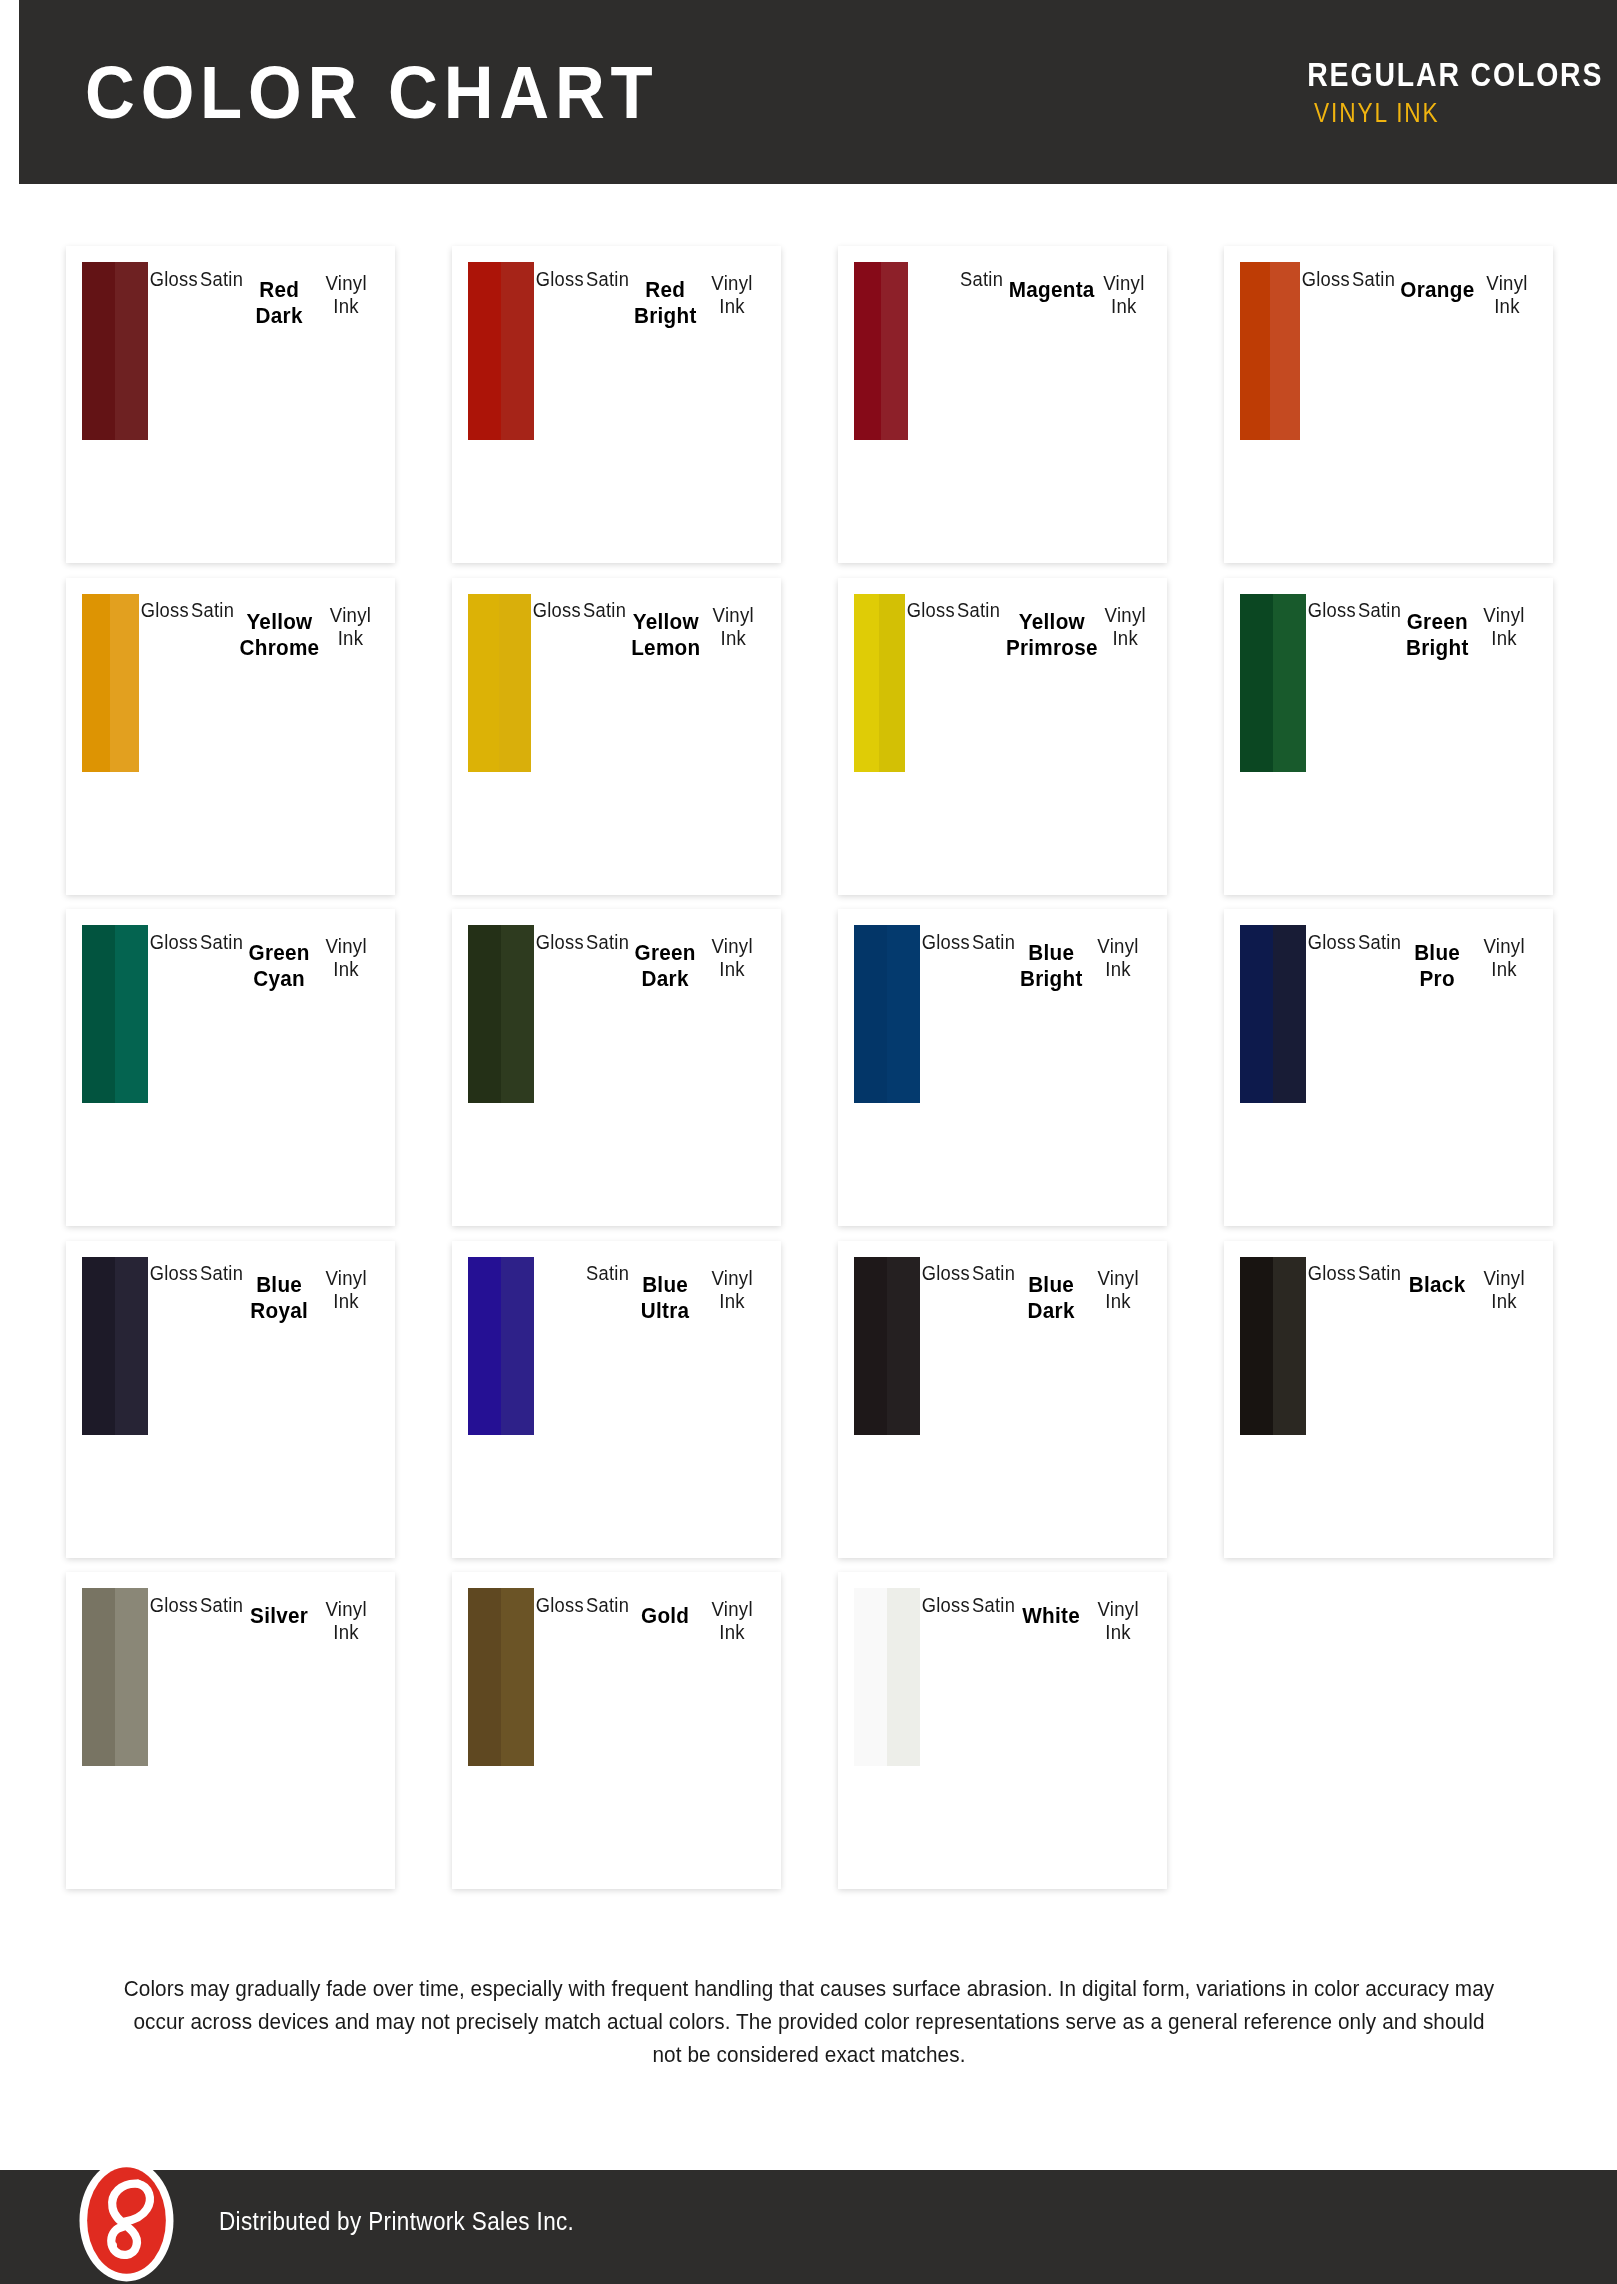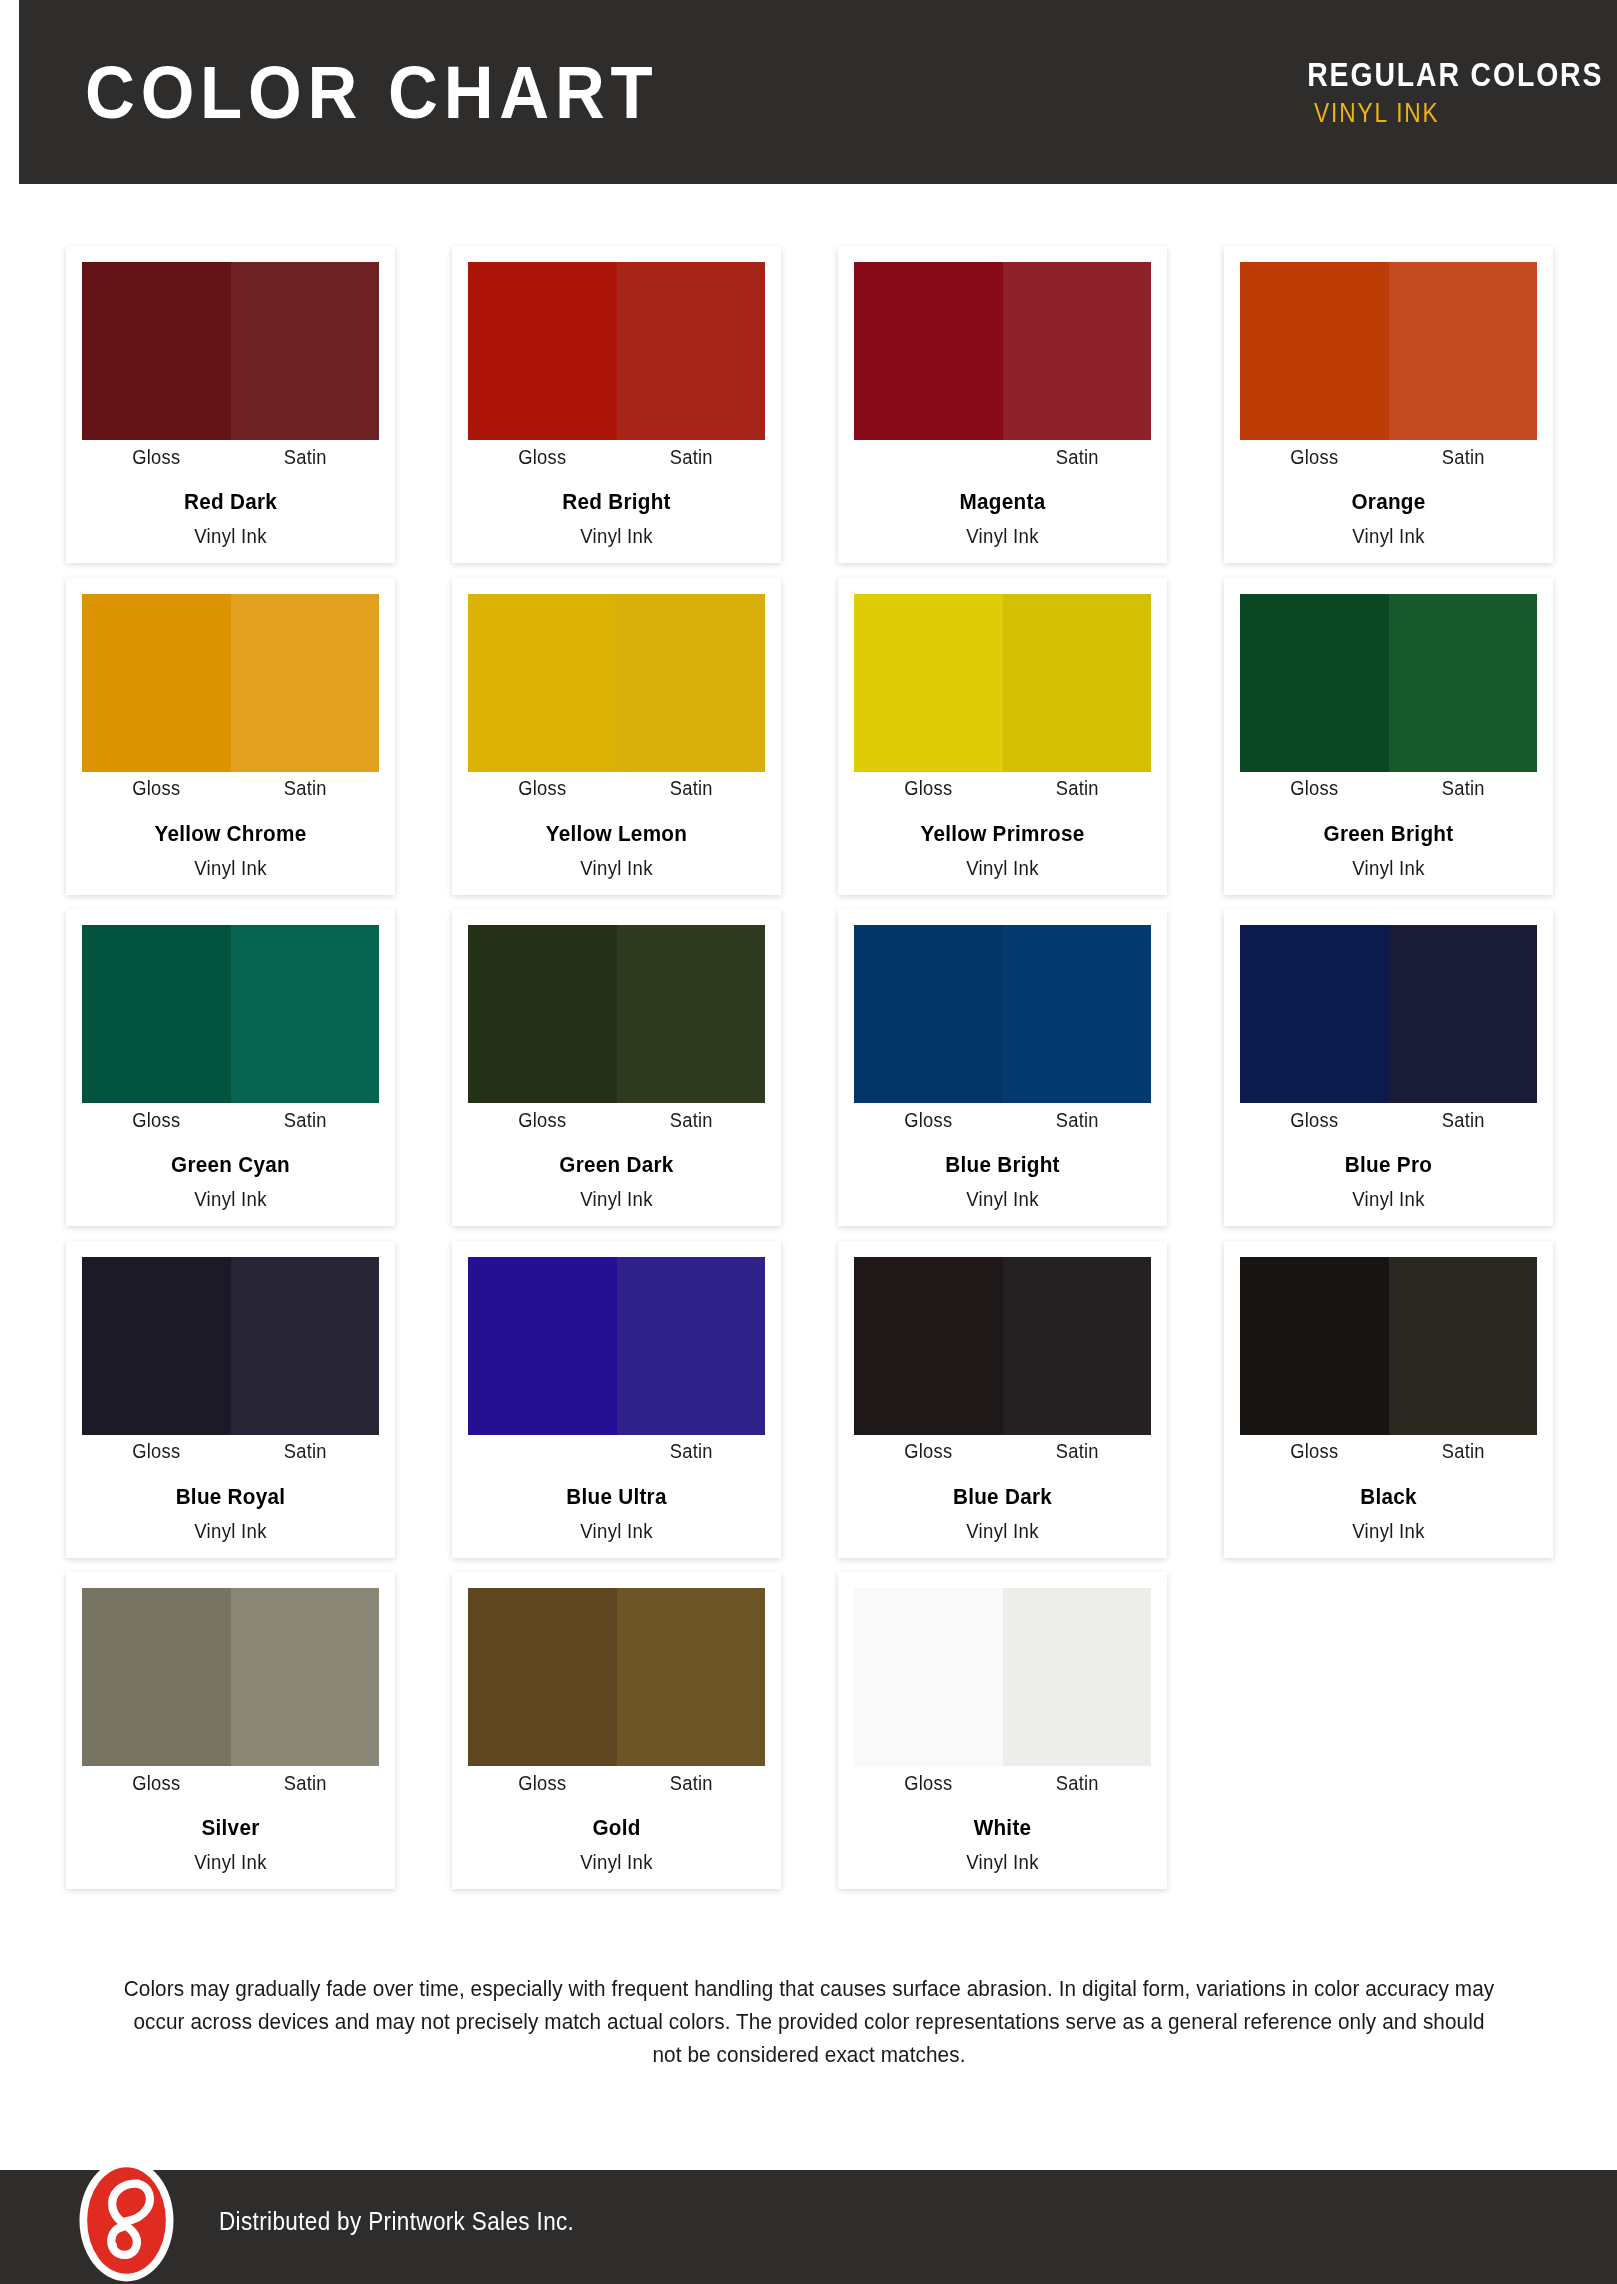--- a/index.html
+++ b/index.html
@@ -88,21 +88,21 @@
     row-gap: 14.6px;
   }
 
   .card {
     width: 329px;
     height: 317px;
     background: #ffffff;
     box-shadow: 0 1.9px 6.3px rgba(0,0,0,0.16);
     padding: 16px 16px 0 16px;
     display: flex;
-    flex-direction: column;
+    flex-direction: row;
   }
 
   .swatch {
     width: 297px;
     height: 178px;
     display: flex;
   }
   .swatch-half { height: 100%; }
   .swatch-gloss { width: 50%; }
   .swatch-satin { width: 50%; }

